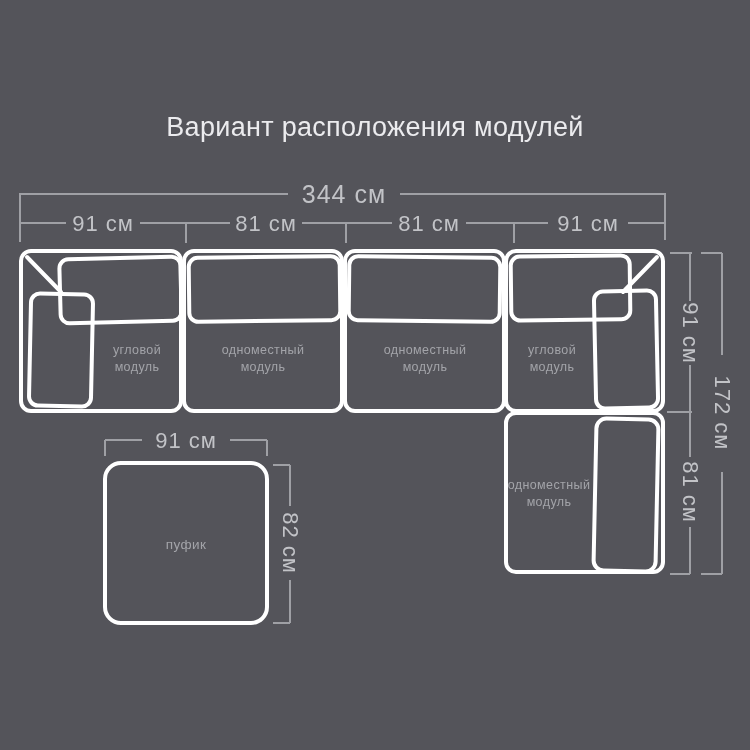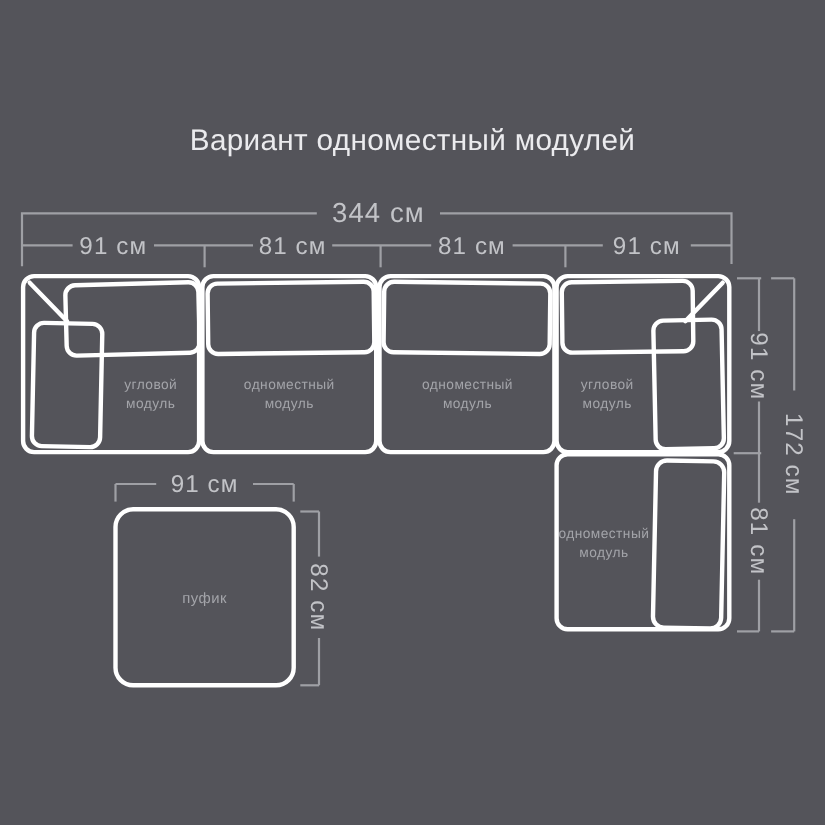--- a/index.html
+++ b/index.html
@@ -52,21 +52,21 @@
     dominant-baseline: central;
     font-family: "Liberation Sans", sans-serif;
   }
   .pouf-label { font-size: 13.5px; }
 </style>
 </head>
 <body>
 
 <div class="stage">
 
-  <div class="title">Вариант одноместный модулей</div>
+  <div class="title">Вариант расположения модулей</div>
 
   <svg width="750" height="750" viewBox="0 0 750 750">
 
     <g>
       <path class="dim-line" d="M20,242 L20,194 L288,194"></path>
       <path class="dim-line" d="M400,194 L665,194 L665,240"></path>
       <text class="dim-text dim-text-total" x="344" y="194">344 см</text>
     </g>
 
     <g>

